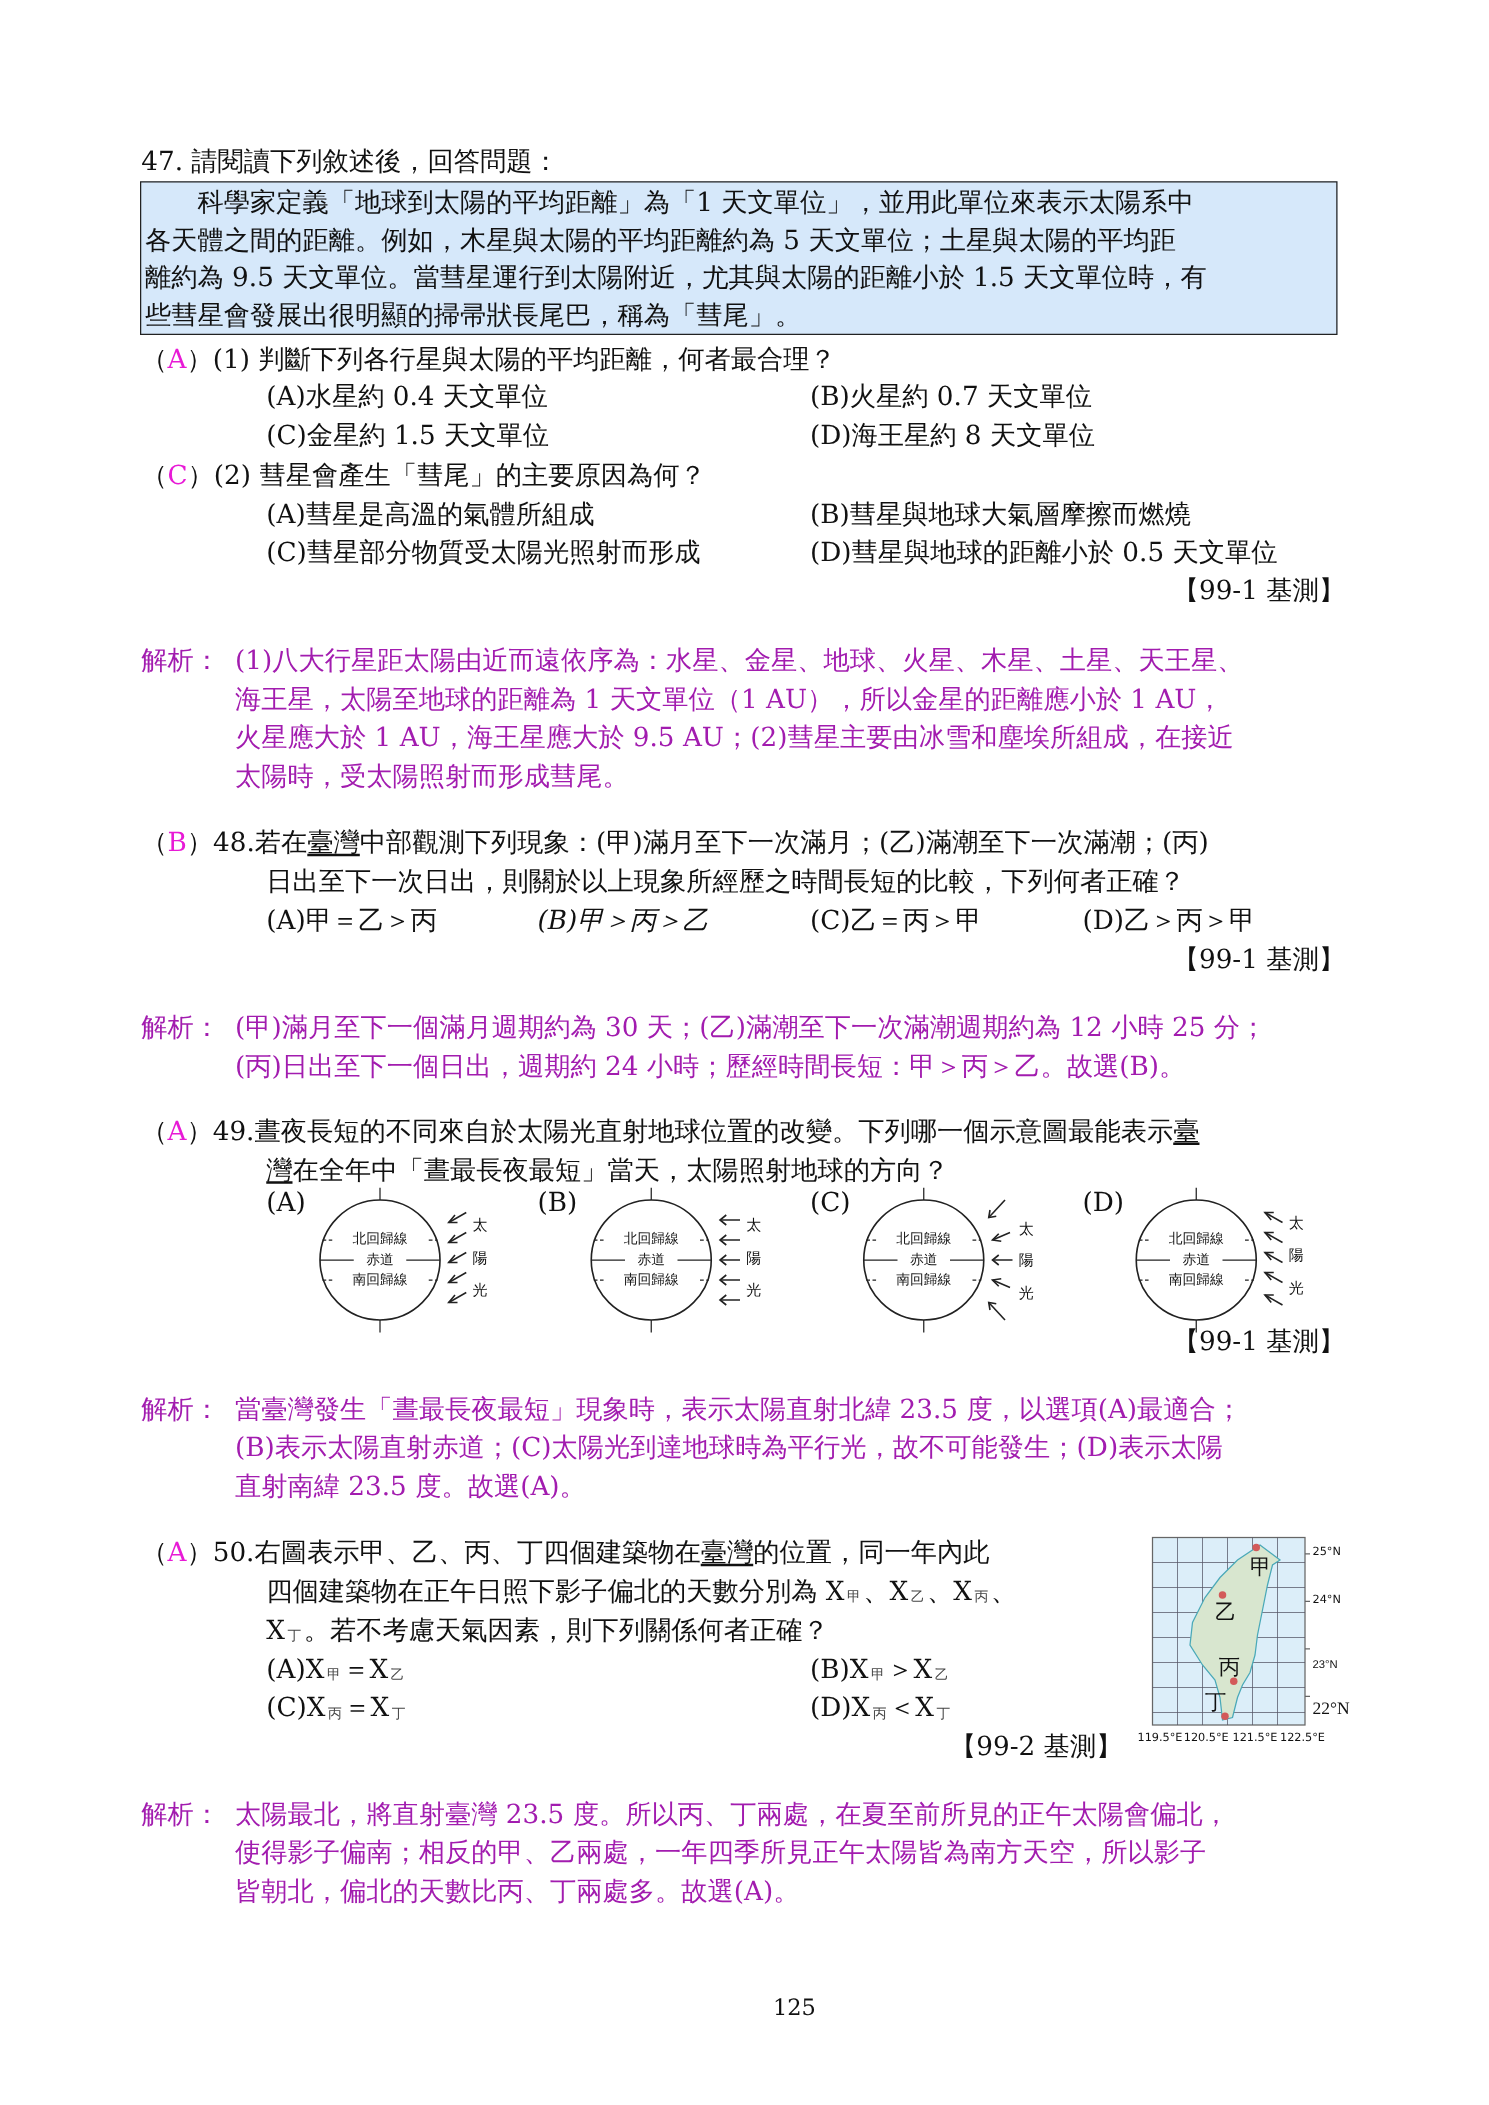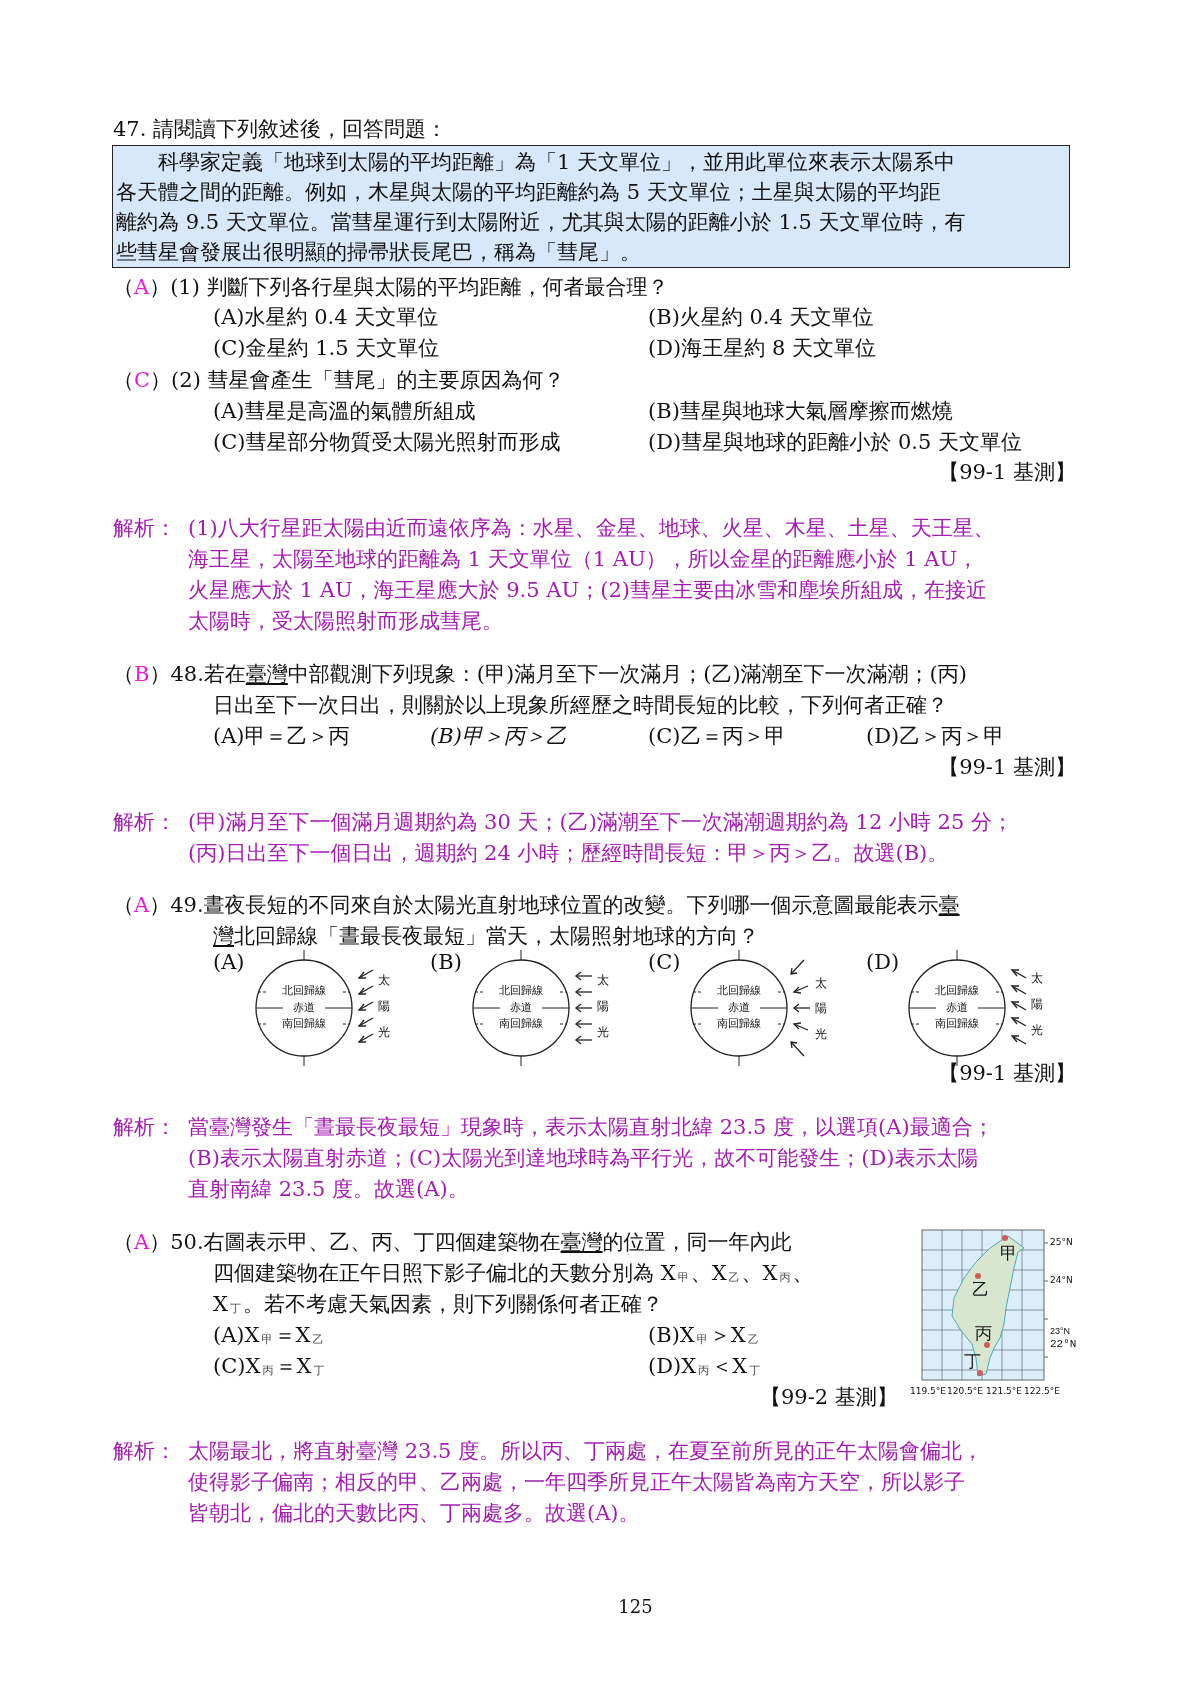--- a/index.html
+++ b/index.html
@@ -30,21 +30,21 @@
 <div class="box"></div>
 <div class="line" style="left:116px; top:147px;">　　科學家定義「地球到太陽的平均距離」為「1 天文單位」，並用此單位來表示太陽系中</div>
 <div class="line" style="left:116px; top:177px;">各天體之間的距離。例如，木星與太陽的平均距離約為 5 天文單位；土星與太陽的平均距</div>
 <div class="line" style="left:116px; top:207px;">離約為 9.5 天文單位。當彗星運行到太陽附近，尤其與太陽的距離小於 1.5 天文單位時，有</div>
 <div class="line" style="left:116px; top:237px;">些彗星會發展出很明顯的掃帚狀長尾巴，稱為「彗尾」。</div>
 
 <div class="line" style="left:113px; top:272px;">
   （<span class="ans">A</span>）<span>(1) 判斷下列各行星與太陽的平均距離，何者最合理？</span>
 </div>
 <div class="line" style="left:213px; top:302px;">(A)水星約 0.4 天文單位</div>
-<div class="line" style="left:648px; top:302px;">(B)火星約 0.4 天文單位</div>
+<div class="line" style="left:648px; top:302px;">(B)火星約 0.7 天文單位</div>
 <div class="line" style="left:213px; top:333px;">(C)金星約 1.5 天文單位</div>
 <div class="line" style="left:648px; top:333px;">(D)海王星約 8 天文單位</div>
 
 <div class="line" style="left:113px; top:365px;">
   （<span class="ans">C</span>）<span>(2) 彗星會產生「彗尾」的主要原因為何？</span>
 </div>
 <div class="line" style="left:213px; top:396px;">(A)彗星是高溫的氣體所組成</div>
 <div class="line" style="left:648px; top:396px;">(B)彗星與地球大氣層摩擦而燃燒</div>
 <div class="line" style="left:213px; top:427px;">(C)彗星部分物質受太陽光照射而形成</div>
 <div class="line" style="left:648px; top:427px;">(D)彗星與地球的距離小於 0.5 天文單位</div>
@@ -67,21 +67,21 @@
 <div class="src" style="top:752px; line-height:30px;">【99-1 基測】</div>
 
 <div class="line mag" style="left:113px; top:807px;">解析：</div>
 <div class="line mag" style="left:188px; top:807px;">(甲)滿月至下一個滿月週期約為 30 天；(乙)滿潮至下一次滿潮週期約為 12 小時 25 分；</div>
 <div class="line mag" style="left:188px; top:838px;">(丙)日出至下一個日出，週期約 24 小時；歷經時間長短：甲＞丙＞乙。故選(B)。</div>
 
 <div class="line" style="left:113px; top:890px;">
   （<span class="ans">A</span>）<span>49.</span><span>晝夜長短的不同來自於太陽光直射地球位置的改變。下列哪一個示意圖最能表示</span><span class="u">臺</span>
 </div>
 <div class="line" style="left:213px; top:921px;">
-  <span class="u">灣</span><span>北回歸線「晝最長夜最短」當天，太陽照射地球的方向？</span>
+  <span class="u">灣</span><span>在全年中「晝最長夜最短」當天，太陽照射地球的方向？</span>
 </div>
 
 <div class="globe-wrap" style="left:213px; top:950px;">
   <div class="abs" style="left:0; top:0; font-size:21px;">(A)</div>
   <svg class="abs" style="left:0; top:0;" width="175" height="120">
     <line x1="91" y1="0" x2="91" y2="10" stroke="#222" stroke-width="1"></line>
     <line x1="91" y1="106" x2="91" y2="116" stroke="#222" stroke-width="1"></line>
     <ellipse cx="91" cy="58" rx="48" ry="48" fill="none" stroke="#222" stroke-width="1.3"></ellipse>
     <line x1="43" y1="58" x2="139" y2="58" stroke="#222" stroke-width="1"></line>
     <line x1="45" y1="42" x2="137" y2="42" stroke="#222" stroke-width="1" stroke-dasharray="3,2"></line>
@@ -256,21 +256,21 @@
         <line x1="124" y1="129" x2="128" y2="129"></line>
     </g>
   </svg>
   <div class="abs" style="left:80px; top:14px; font-size:17px; font-family:'DejaVu Sans',sans-serif;">甲</div>
   <div class="abs" style="left:52px; top:50px; font-size:17px; font-family:'DejaVu Sans',sans-serif;">乙</div>
   <div class="abs" style="left:55px; top:94px; font-size:17px; font-family:'DejaVu Sans',sans-serif;">丙</div>
   <div class="abs" style="left:44px; top:122px; font-size:17px; font-family:'DejaVu Sans',sans-serif;">丁</div>
   <div class="abs" style="left:130px; top:9px; font-size:9px; font-family:'DejaVu Sans',sans-serif;">25°N</div>
   <div class="abs" style="left:130px; top:47px; font-size:9px; font-family:'DejaVu Sans',sans-serif;">24°N</div>
   <div class="abs" style="left:130px; top:98px; font-size:9px; font-family:Liberation Sans, sans-serif;">23°N</div>
-  <div class="abs" style="left:130px; top:110px; font-size:11px; font-family:Liberation Mono, monospace;">22°N</div>
+  <div class="abs" style="left:130px; top:132px; font-size:14px; font-family:Liberation Serif, serif;">22°N</div>
   <div class="abs" style="left:-10px; top:158px; font-size:9px; font-family:'DejaVu Sans',sans-serif;">119.5°E</div>
   <div class="abs" style="left:27px; top:158px; font-size:9px; font-family:'DejaVu Sans',sans-serif;">120.5°E</div>
   <div class="abs" style="left:66px; top:158px; font-size:9px; font-family:'DejaVu Sans',sans-serif;">121.5°E</div>
   <div class="abs" style="left:104px; top:158px; font-size:9px; font-family:'DejaVu Sans',sans-serif;">122.5°E</div>
 </div>
 
 <div class="line mag" style="left:113px; top:1436px;">解析：</div>
 <div class="line mag" style="left:188px; top:1436px;">太陽最北，將直射臺灣 23.5 度。所以丙、丁兩處，在夏至前所見的正午太陽會偏北，</div>
 <div class="line mag" style="left:188px; top:1467px;">使得影子偏南；相反的甲、乙兩處，一年四季所見正午太陽皆為南方天空，所以影子</div>
 <div class="line mag" style="left:188px; top:1498px;">皆朝北，偏北的天數比丙、丁兩處多。故選(A)。</div>

